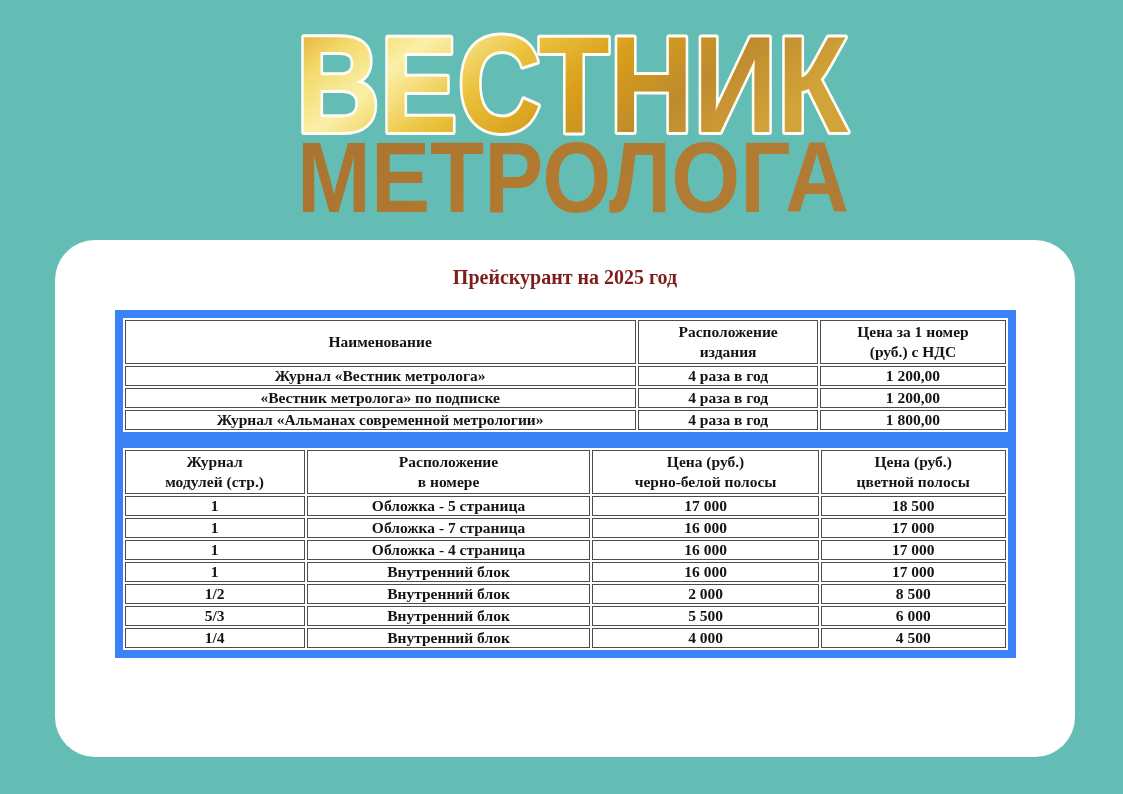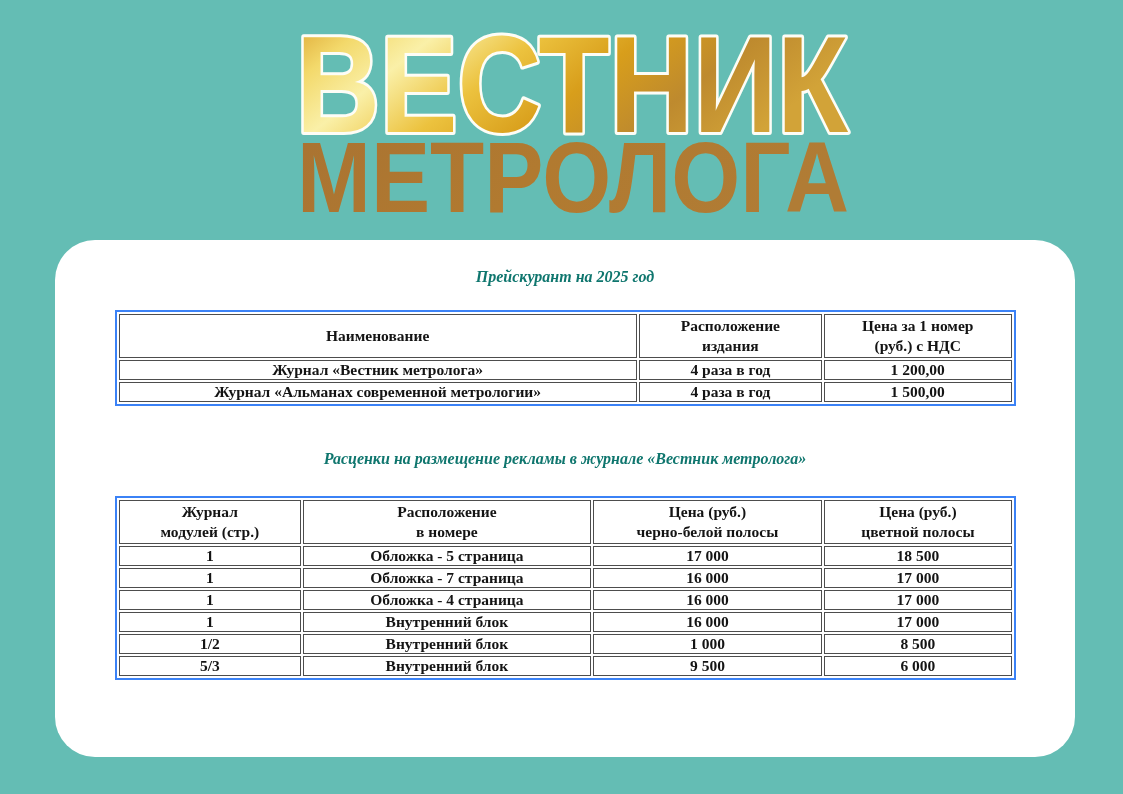--- a/index.html
+++ b/index.html
@@ -29,36 +29,35 @@
     width: 1020px; height: 517px;
     background: #ffffff;
     border-radius: 40px;
     box-sizing: border-box;
     padding-top: 26px;
   }
 
   .section-title {
     margin: 0;
     text-align: center;
-    font-size: 16px;
+    font-size: 20px;
     line-height: 22px;
     font-weight: bold;
-    color: #0f766e;
-    font-style: italic;
+    color: #7f1d1d;
   }
   .title-pricelist { margin-bottom: 22px; }
   .title-adrates   { margin-top: 42px; margin-bottom: 26px; }
 
   
   table.price-table {
     width: 901px;
     margin: 0 auto;
     border-collapse: separate;
     border-spacing: 2px;
-    border: 2px solid #3b82f6;
+    border: 8px solid #3b82f6;
     table-layout: fixed;
   }
   table.price-table th,
   table.price-table td {
     border: 1px solid #4d4d4d;
     text-align: center;
     vertical-align: middle;
     font-weight: bold;
     font-size: 15.5px;
     color: #141414;
@@ -132,28 +131,32 @@
 (руб.) с НДС</th>
       </tr>
     </thead>
     <tbody>
       <tr>
         <td>Журнал «Вестник метролога»</td>
         <td>4 раза в год</td>
         <td>1 200,00</td>
       </tr>
       <tr>
+        <td>«Вестник метролога» по подписке</td>
+        <td>4 раза в год</td>
+        <td>1 200,00</td>
+      </tr>
+      <tr>
         <td>Журнал «Альманах современной метрологии»</td>
         <td>4 раза в год</td>
-        <td>1 500,00</td>
+        <td>1 800,00</td>
       </tr>
     </tbody>
   </table>
 
-  <h2 class="section-title title-adrates">Расценки на размещение рекламы в журнале «Вестник метролога»</h2>
 
   <table class="price-table t2">
     <colgroup>
         <col class="c0">
         <col class="c1">
         <col class="c2">
         <col class="c3">
       </colgroup>
     <thead>
       <tr>
@@ -188,25 +191,31 @@
       </tr>
       <tr>
         <td>1</td>
         <td>Внутренний блок</td>
         <td>16 000</td>
         <td>17 000</td>
       </tr>
       <tr>
         <td>1/2</td>
         <td>Внутренний блок</td>
-        <td>1 000</td>
+        <td>2 000</td>
         <td>8 500</td>
       </tr>
       <tr>
         <td>5/3</td>
         <td>Внутренний блок</td>
-        <td>9 500</td>
+        <td>5 500</td>
         <td>6 000</td>
+      </tr>
+      <tr>
+        <td>1/4</td>
+        <td>Внутренний блок</td>
+        <td>4 000</td>
+        <td>4 500</td>
       </tr>
     </tbody>
   </table>
 
 </div>
 
 </body></html>

